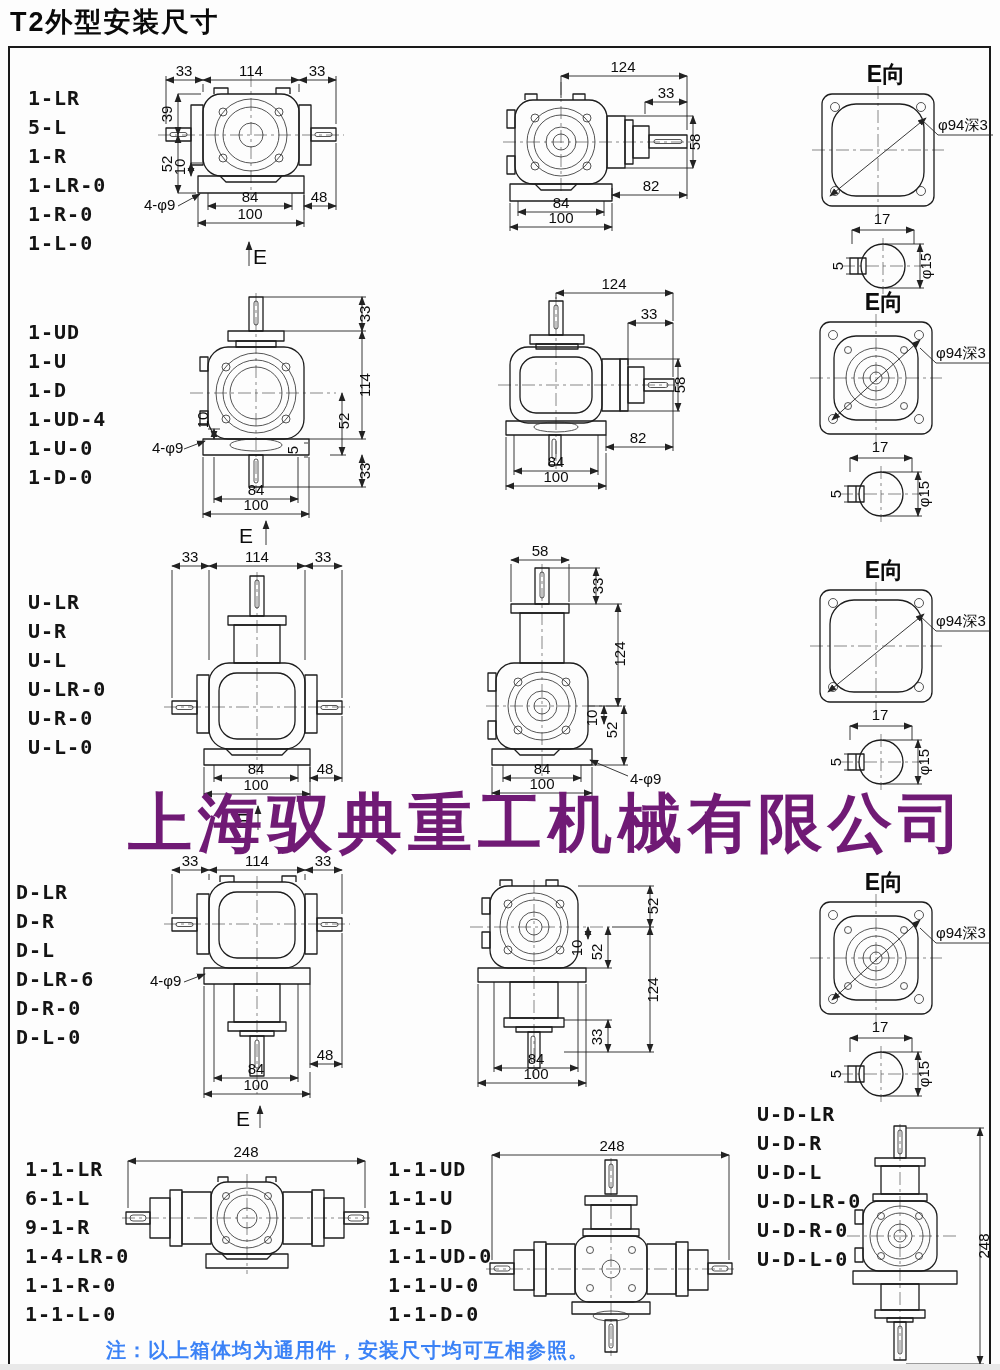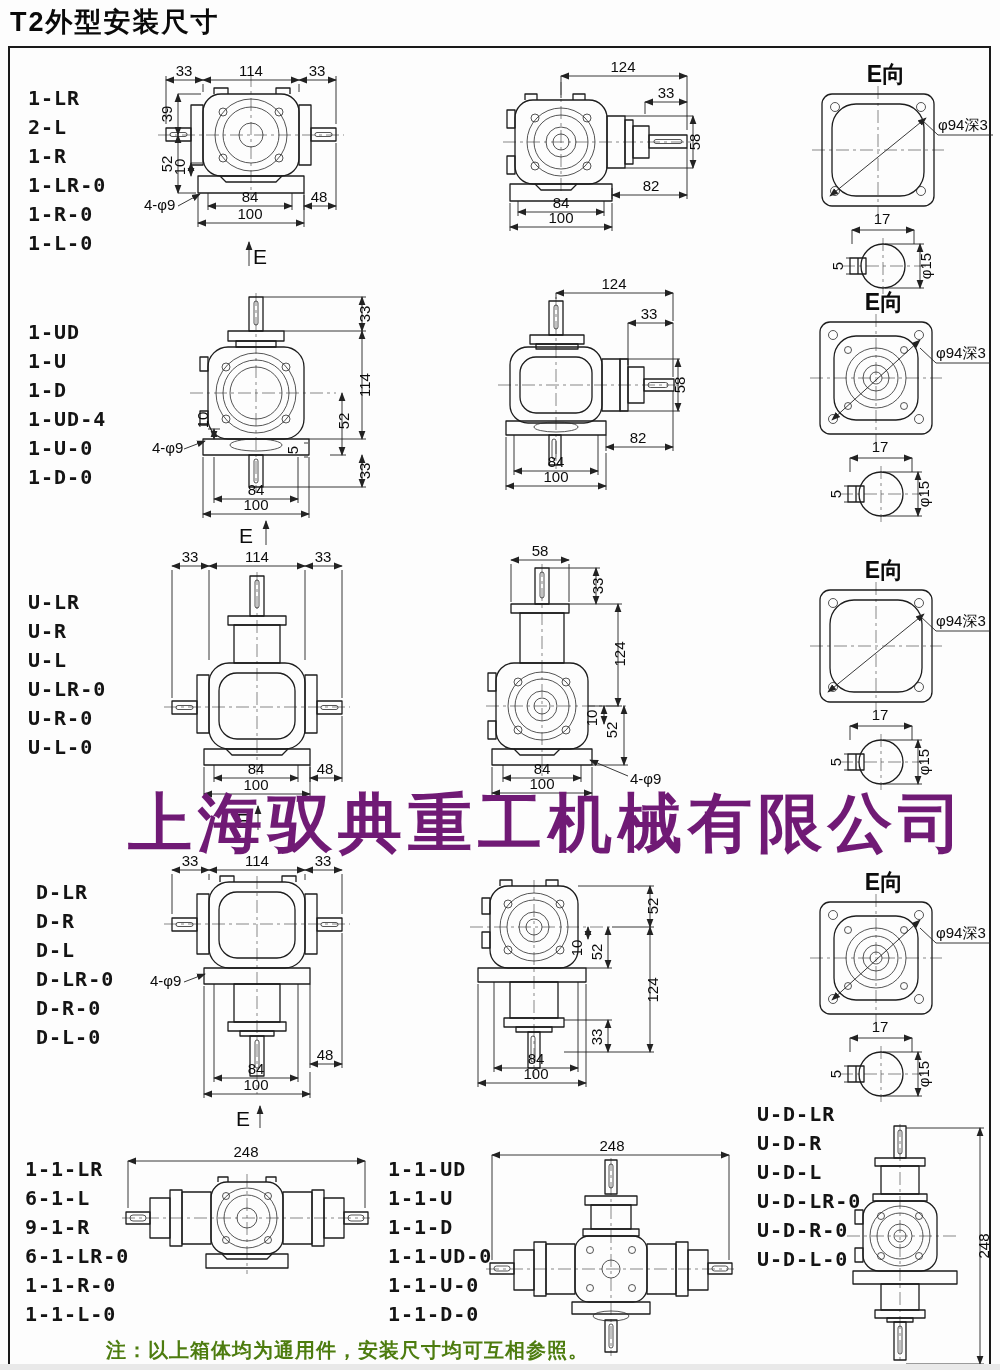--- a/index.html
+++ b/index.html
@@ -9,21 +9,21 @@
         letter-spacing:2px;color:#0a0a0a;}
   .frame{position:absolute;left:8px;top:46px;width:979px;height:1318px;
         border:2.5px solid #1a1a1a;}
   .models{position:absolute;display:flex;flex-direction:column;}
   .models p{margin:0;height:29px;line-height:29px;
         font-family:"DejaVu Sans Mono","Liberation Mono",monospace;
         font-size:20px;font-weight:700;color:#141414;letter-spacing:1px;white-space:nowrap;}
   .watermark{position:absolute;left:128px;top:780px;width:800px;white-space:nowrap;
         font-size:64px;font-weight:700;color:#701a75;letter-spacing:6px;z-index:6;}
   .note{position:absolute;left:106px;top:1337px;font-size:20px;font-weight:700;
-        color:#4d7c0f;letter-spacing:1px;}
+        color:#3b82f6;letter-spacing:1px;}
   svg.draw{position:absolute;overflow:visible;}
   .ln{fill:none;stroke:#1d1d1d;stroke-width:1.3;stroke-linejoin:round;}
   .tn{fill:none;stroke:#2a2a2a;stroke-width:0.8;}
   .cl{fill:none;stroke:#555;stroke-width:0.7;stroke-dasharray:13 4 3 4;}
   .dm{fill:none;stroke:#222;stroke-width:0.9;}
   text.d{font:15px "Liberation Sans","DejaVu Sans",sans-serif;fill:#0c0c0c;text-anchor:middle;}
   text.as{text-anchor:start;}
   text.e{font:21px "Liberation Sans",sans-serif;fill:#0c0c0c;text-anchor:middle;}
   text.ev{font:700 23px "Liberation Sans","DejaVu Sans",sans-serif;fill:#0c0c0c;text-anchor:middle;}
 </style>
@@ -38,21 +38,21 @@
         <path d="M0,1.2 L10,5 L0,8.8 z" fill="#222"></path>
       </marker>
     </defs>
   </svg>
 
   <div class="page-title">T2外型安装尺寸</div>
   <div class="frame"></div>
 
   <div class="models" style="left:28px;top:84px">
     <p>1-LR</p>
-    <p>2-L</p>
+    <p>5-L</p>
     <p>1-R</p>
     <p>1-LR-0</p>
     <p>1-R-0</p>
     <p>1-L-0</p>
   </div>
 
   <svg class="draw" style="left:142px;top:66px" width="215" height="205" viewBox="0 0 215 205">
     <g class="cl">
         <path d="M16,69 H202 M109,8 V132"></path>
       </g>
@@ -466,25 +466,25 @@
       <path d="M58,198 V214"></path>
     </g>
     <text class="d as" x="138" y="70">φ94深3</text>
     <text class="d" x="82" y="164">17</text>
     <text class="d" transform="rotate(-90 43 206)" x="43" y="206">5</text>
     <text class="d" transform="rotate(-90 131 206)" x="131" y="206">φ15</text>
   </svg>
 
   <div class="watermark">上海驭典重工机械有限公司</div>
 
-  <div class="models" style="left:36px;top:878px">
+  <div class="models" style="left:16px;top:878px">
     <p>D-LR</p>
     <p>D-R</p>
     <p>D-L</p>
-    <p>D-LR-0</p>
+    <p>D-LR-6</p>
     <p>D-R-0</p>
     <p>D-L-0</p>
   </div>
 
   <svg class="draw" style="left:148px;top:854px" width="215" height="280" viewBox="0 0 215 280">
     <g class="cl">
         <path d="M16,70 H202 M109,22 V240"></path>
       </g>
     <g class="ln">
       <rect x="61" y="28" width="96" height="86" rx="20"></rect>
@@ -615,21 +615,21 @@
     <text class="d as" x="138" y="70">φ94深3</text>
     <text class="d" x="82" y="164">17</text>
     <text class="d" transform="rotate(-90 43 206)" x="43" y="206">5</text>
     <text class="d" transform="rotate(-90 131 206)" x="131" y="206">φ15</text>
   </svg>
 
   <div class="models" style="left:25px;top:1155px">
     <p>1-1-LR</p>
     <p>6-1-L</p>
     <p>9-1-R</p>
-    <p>6-1-LR-0</p>
+    <p>1-4-LR-0</p>
     <p>1-1-R-0</p>
     <p>1-1-L-0</p>
   </div>
 
   <svg class="draw" style="left:118px;top:1146px" width="255" height="170" viewBox="0 0 255 170">
     <g class="cl">
         <path d="M4,72 H252 M129,28 V128"></path>
       </g>
     <g class="ln">
       <rect x="93" y="36" width="72" height="72" rx="16"></rect>

